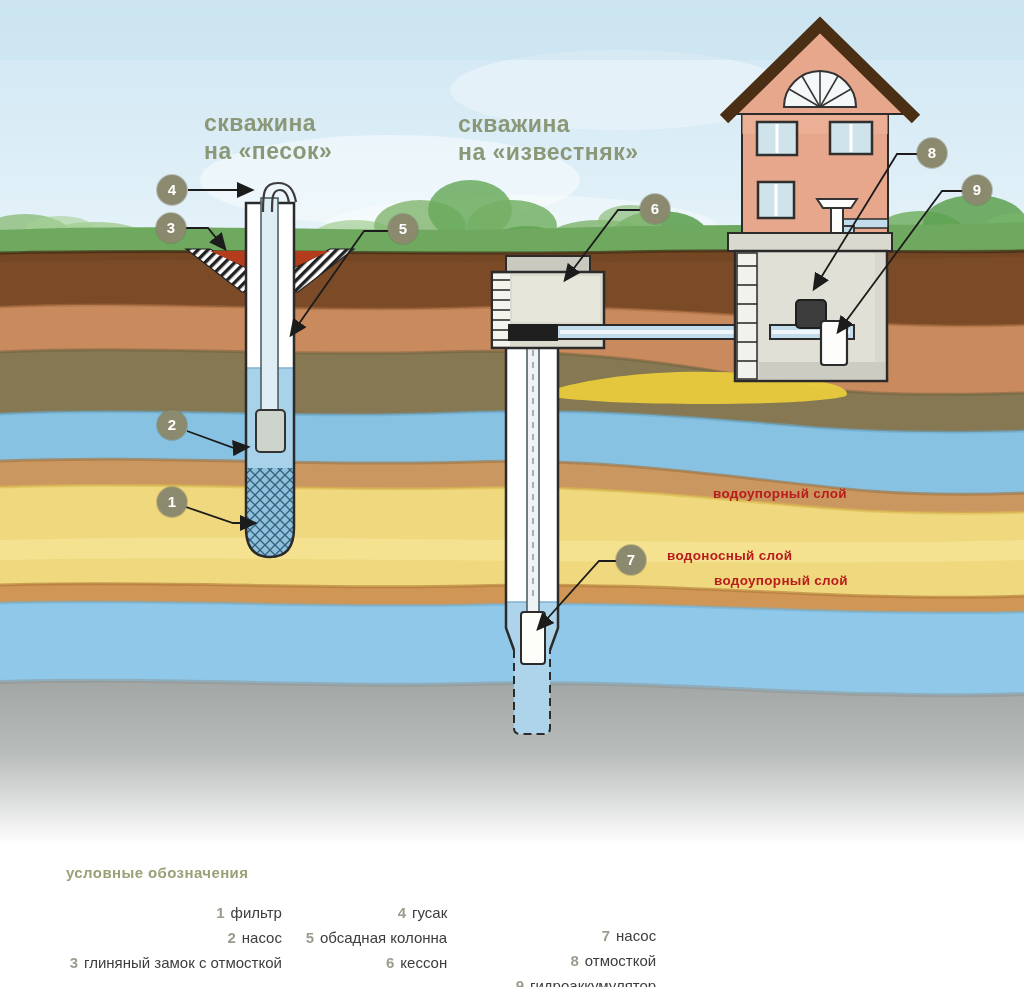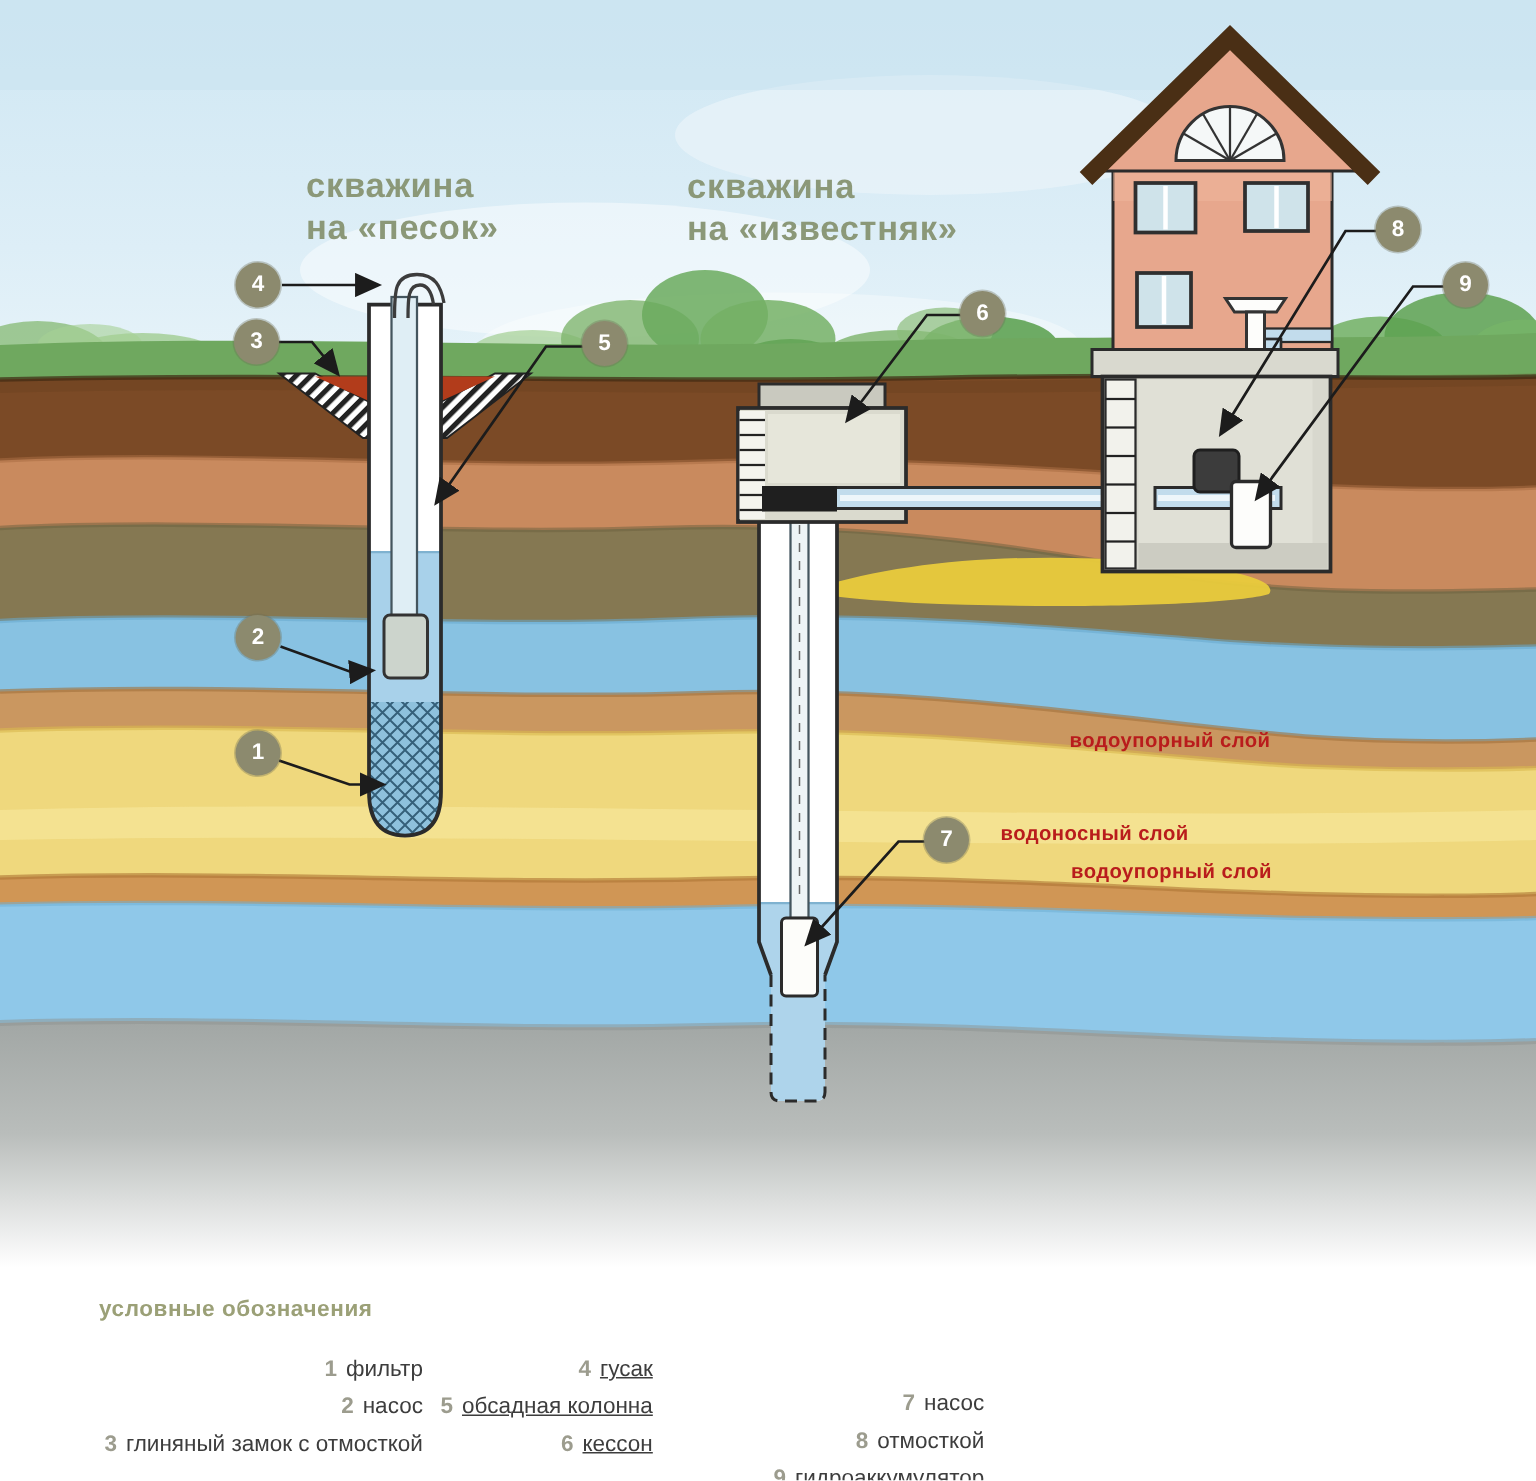--- a/index.html
+++ b/index.html
@@ -234,21 +234,21 @@
   <div class="callout" style="left:917px;top:138px;">8</div>
   <div class="callout" style="left:962px;top:175px;">9</div>
 
   <div class="legend">
     <div class="legend-header">условные обозначения</div>
     <div class="legend-col" style="left:66px;">
       <div><span class="num">1</span><span>фильтр</span></div>
       <div><span class="num">2</span><span>насос</span></div>
       <div><span class="num">3</span><span>глиняный замок с отмосткой</span></div>
     </div>
-    <div class="legend-col" style="left:290px;text-decoration:underline;">
+    <div class="legend-col" style="left:302px;">
       <div><span class="num">4</span><span>гусак</span></div>
       <div><span class="num">5</span><span>обсадная колонна</span></div>
       <div><span class="num">6</span><span>кессон</span></div>
     </div>
     <div class="legend-col" style="left:512px;margin-top:23px;">
       <div><span class="num">7</span><span>насос</span></div>
       <div><span class="num">8</span><span>отмосткой</span></div>
       <div><span class="num">9</span><span>гидроаккумулятор</span></div>
     </div>
   </div>

